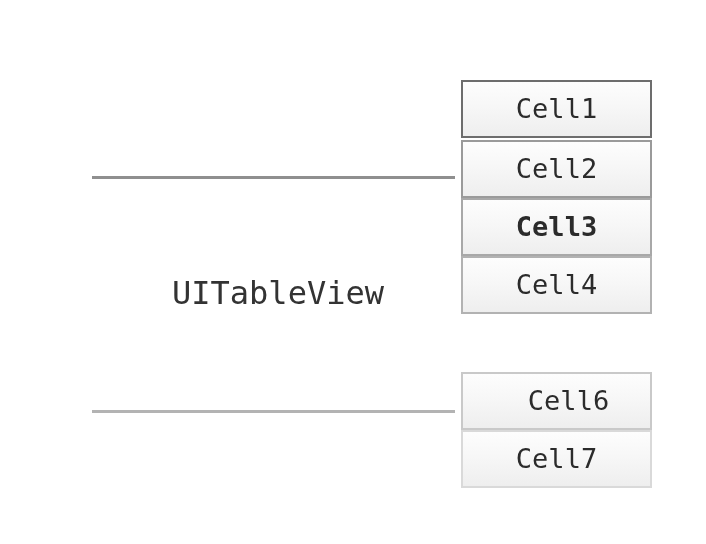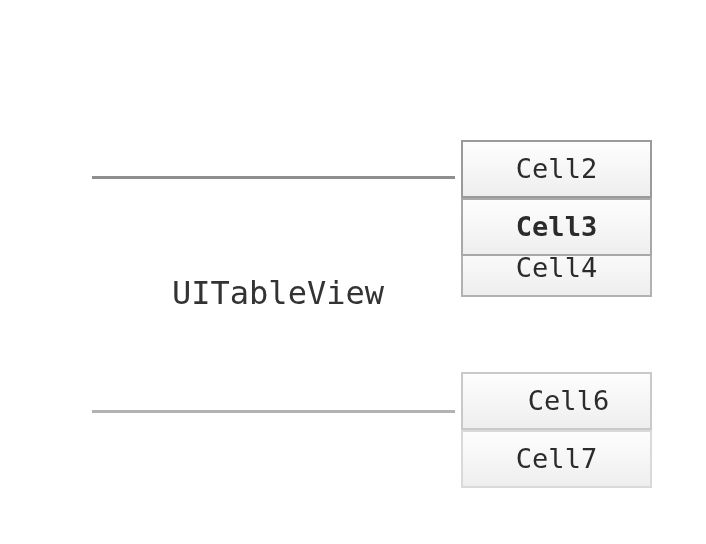--- a/index.html
+++ b/index.html
@@ -93,18 +93,19 @@
 
   <div class="leader-line top"></div>
 
   <div class="leader-line bottom"></div>
 
   <div class="component-label">UITableView</div>
 
   <div id="cell-stack">
     <div class="cell d7" style="top:350px">Cell7</div>
     <div class="cell d6" style="top:292px">Cell6</div>
-    <div class="cell d4" style="top:159px">Cell4</div>
+    <div class="cell d4" style="top:176px">Cell4</div>
     <div class="cell d3" style="top:118px">Cell3</div>
     <div class="cell d2" style="top:60px">Cell2</div>
+    <div class="cell d1" style="top:0px">Cell1</div>
   </div>
 
 </div>
 
 </body></html>

